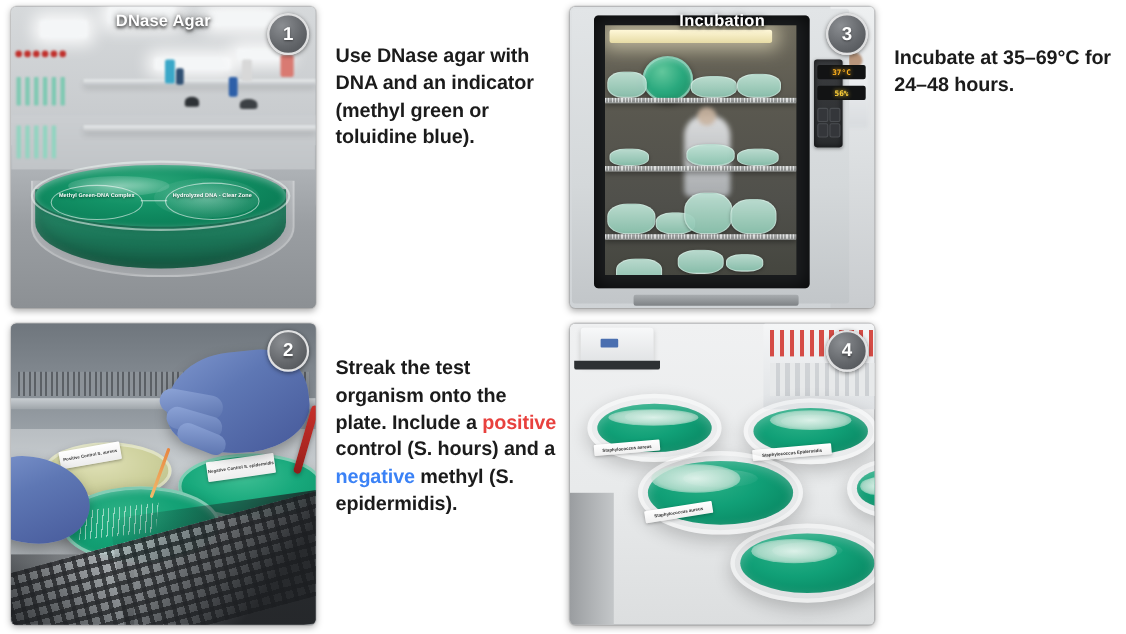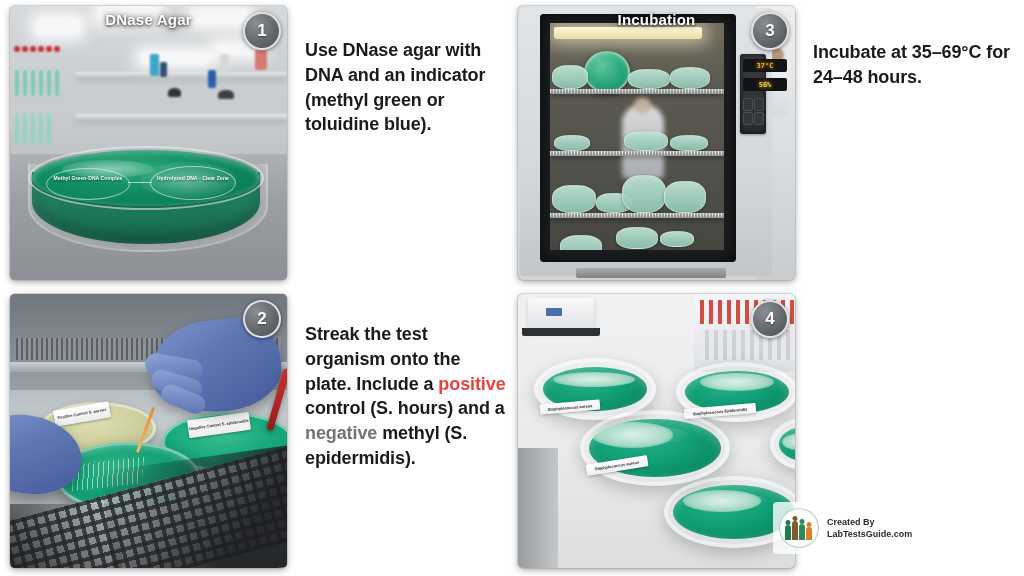--- a/index.html
+++ b/index.html
@@ -92,21 +92,21 @@
     color: #1b1b1b;
     font-size: 18px;
     font-weight: bold;
     line-height: 1.38;
     letter-spacing: -0.1px;
   }
   .step-2 .caption { padding-top: 28px; }
   .step-3 .caption { padding-top: 34px; }
   .step-4 .caption { padding-top: 34px; }
   .hl-pos { color: #e8413e; }
-  .hl-neg { color: #737373; }
+  .hl-neg { color: #3b82f6; }
 
   
   .s1-room {
     position: absolute; inset: 0;
     background:
       linear-gradient(180deg, #cfd2d4 0%, #c3c6c9 34%, #b0b4b7 48%, #9ea2a6 62%, #8e9296 100%);
     filter: blur(0.4px);
   }
   .s1-ceil {
     position:absolute; left:0; right:0; top:0; height:46%;
@@ -774,34 +774,14 @@
           <div class="s4-agar">
             <div class="s4-gloss"></div>
             <div class="s4-growth" style="left:8%; top:10%; width:64%; height:40%;"></div>
           </div>
         </div>
       </div>
       <div class="badge">4</div>
     </div>
   </div>
 
-  <div class="watermark">
-    <div class="wm-logo">
-      <div class="wm-fig wm-f1">
-          <i></i>
-        </div>
-      <div class="wm-fig wm-f2">
-          <i></i>
-        </div>
-      <div class="wm-fig wm-f3">
-          <i></i>
-        </div>
-      <div class="wm-fig wm-f4">
-          <i></i>
-        </div>
-    </div>
-    <div class="wm-text">
-      <div class="wm-l1">Created By</div>
-      <div class="wm-l2">LabTestsGuide.com</div>
-    </div>
-  </div>
 
 </div>
 
 </body></html>

